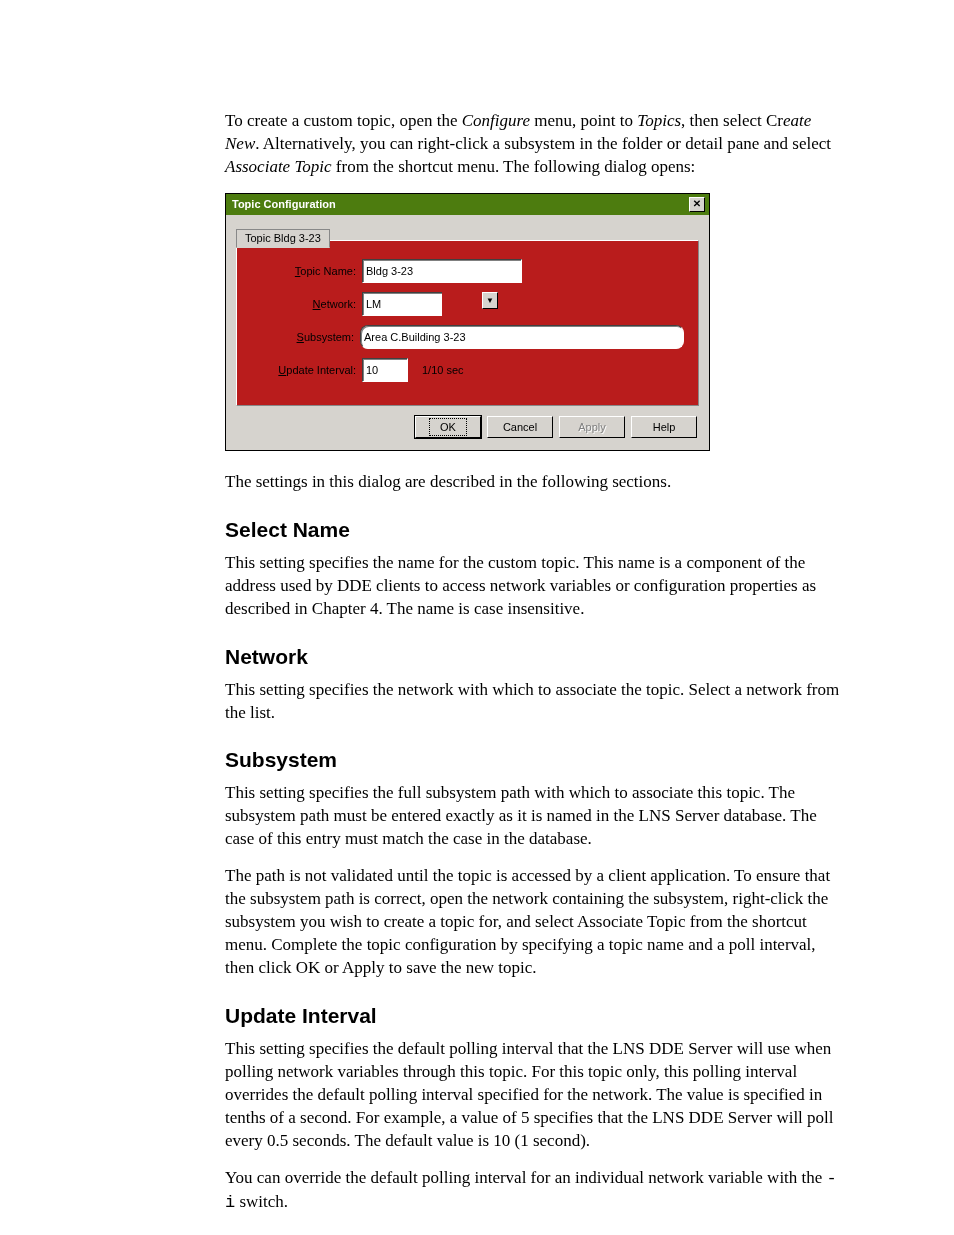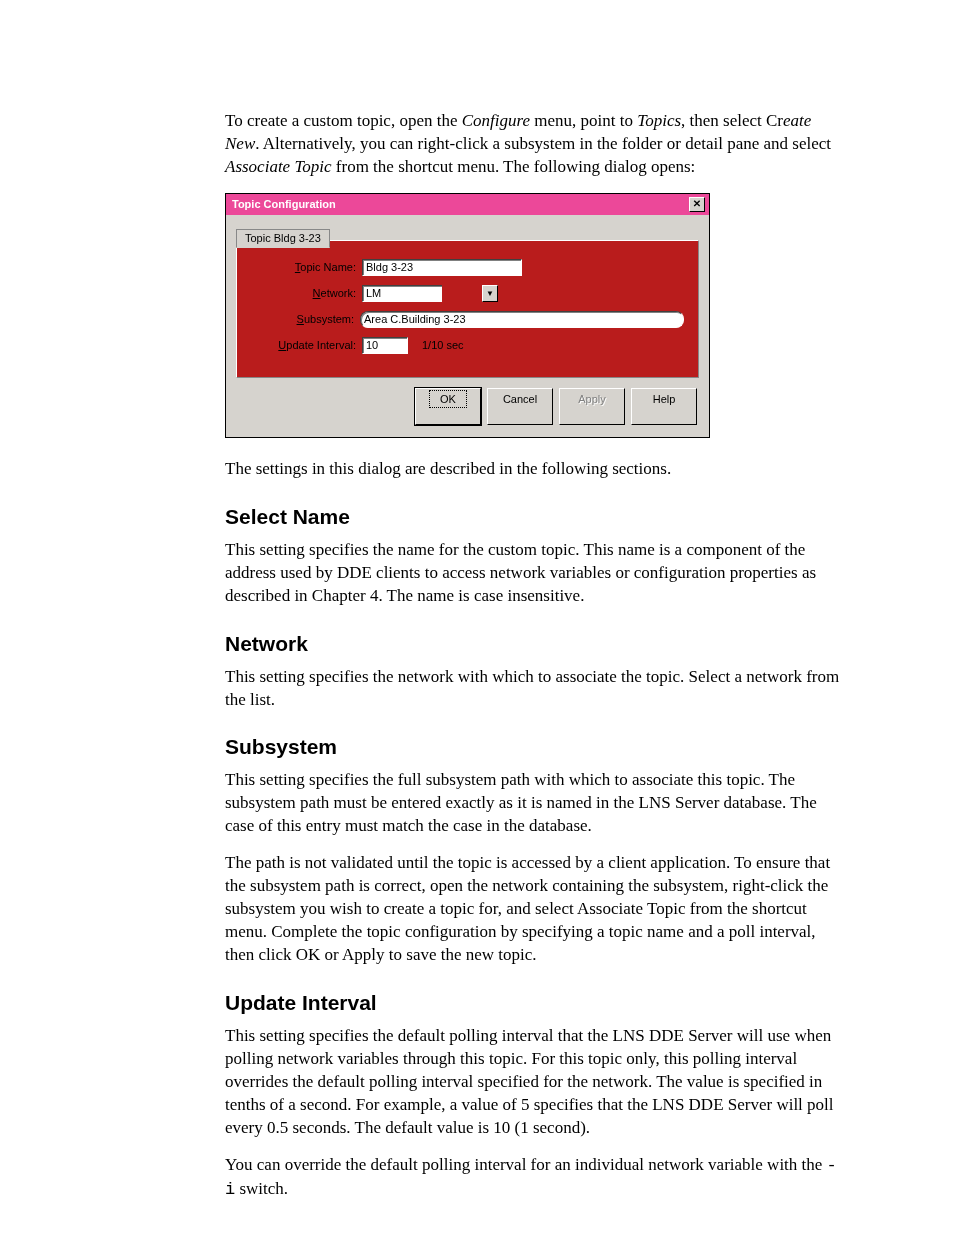--- a/index.html
+++ b/index.html
@@ -31,21 +31,21 @@
   .dialog {
     width: 483px;
     margin: 10px 0 20px 0;
     border: 1px solid #000;
     font-family: Tahoma, "MS Sans Serif", Arial, sans-serif;
     font-size: 11px;
     background: #c0c0c0; 
     background: #d6d3ce;
   }
   .titlebar {
-    background: #ec4899;
+    background: #4d7c0f;
     color: #fff;
     font-weight: bold;
     padding: 3px 4px 3px 6px;
     display: flex;
     align-items: center;
     justify-content: space-between;
   }
   .titlebar .close {
     width: 14px;
     height: 13px;
@@ -90,21 +90,21 @@
     text-align: right;
     padding-right: 6px;
     font-size: 11px;
   }
   .input {
     background: #fff;
     border: 1px solid #404040;
     border-right-color:#fff;
     border-bottom-color:#fff;
     box-shadow: inset 1px 1px 0 #808080;
-    height: 17px;
+    height: 24px;
     padding: 1px 3px;
     font-family: inherit;
     font-size: 11px;
     box-sizing: border-box;
   }
   .combo {
     display: inline-flex;
     align-items: flex-start;
     gap: 40px;
   }
@@ -126,21 +126,21 @@
     font-size: 11px;
   }
   .buttonbar {
     display: flex;
     justify-content: flex-end;
     gap: 6px;
     padding: 0 12px 12px 12px;
   }
   .btn {
     min-width: 66px;
-    height: 37px;
+    height: 22px;
     font-family: inherit;
     font-size: 11px;
     background: #d6d3ce;
     border: 1px solid #000;
     border-top-color:#fff;
     border-left-color:#fff;
     padding: 0 8px;
     text-align:center;
     line-height:20px;
     box-sizing:border-box;

